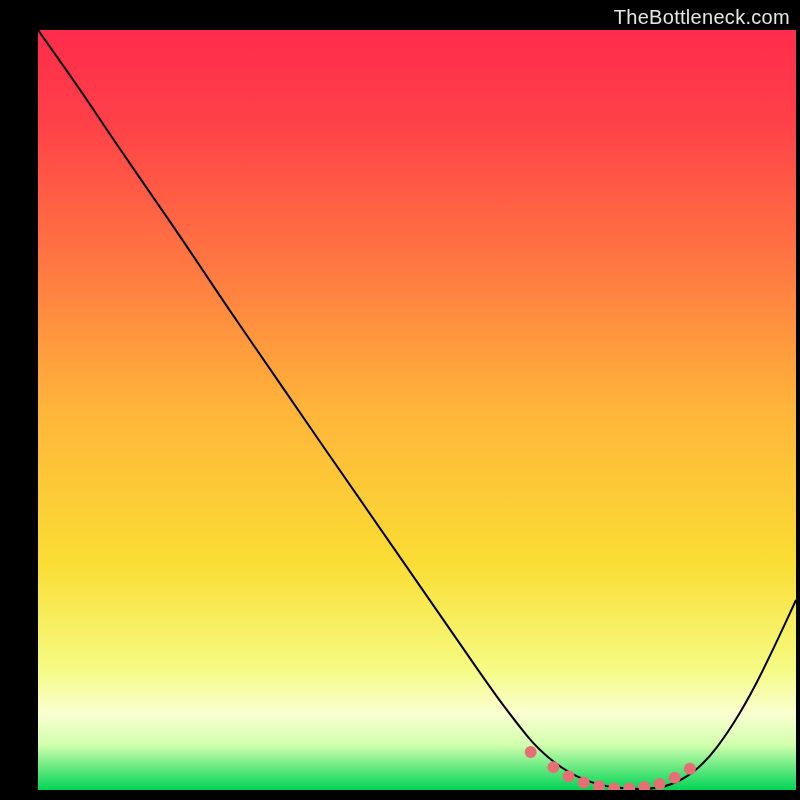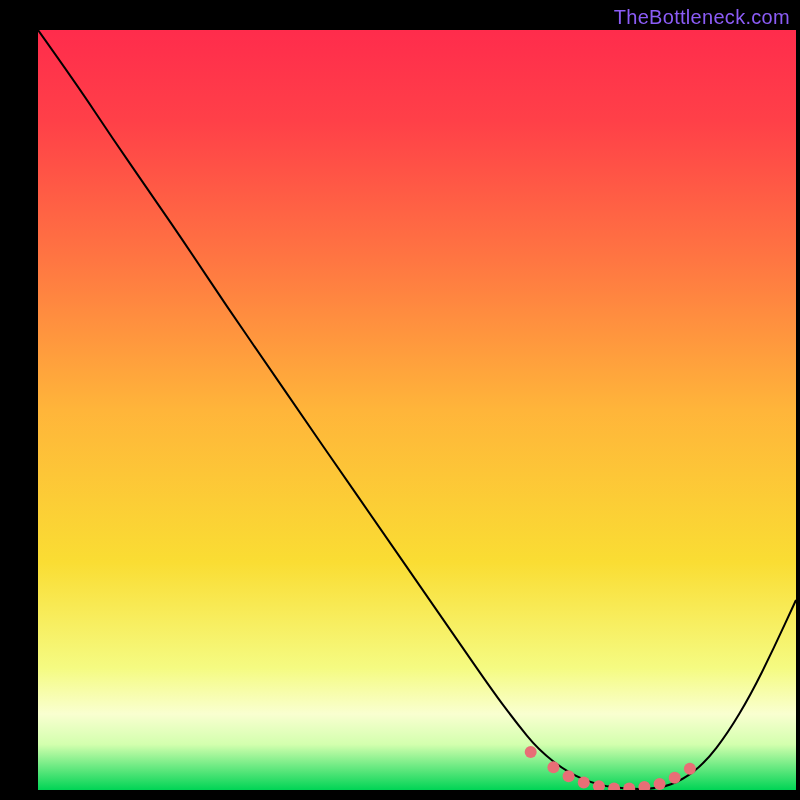--- a/index.html
+++ b/index.html
@@ -12,21 +12,21 @@
   }
   .container {
     position: relative;
     width: 800px;
     height: 800px;
   }
   .watermark {
     position: absolute;
     top: 6px;
     right: 10px;
-    color: #8b5cf6;
+    color: #e5e5e5;
     font-family: Arial, Helvetica, sans-serif;
     font-size: 20px;
     font-weight: 500;
     letter-spacing: 0.3px;
     z-index: 3;
   }
   svg.chart {
     position: absolute;
     left: 0;
     top: 0;

